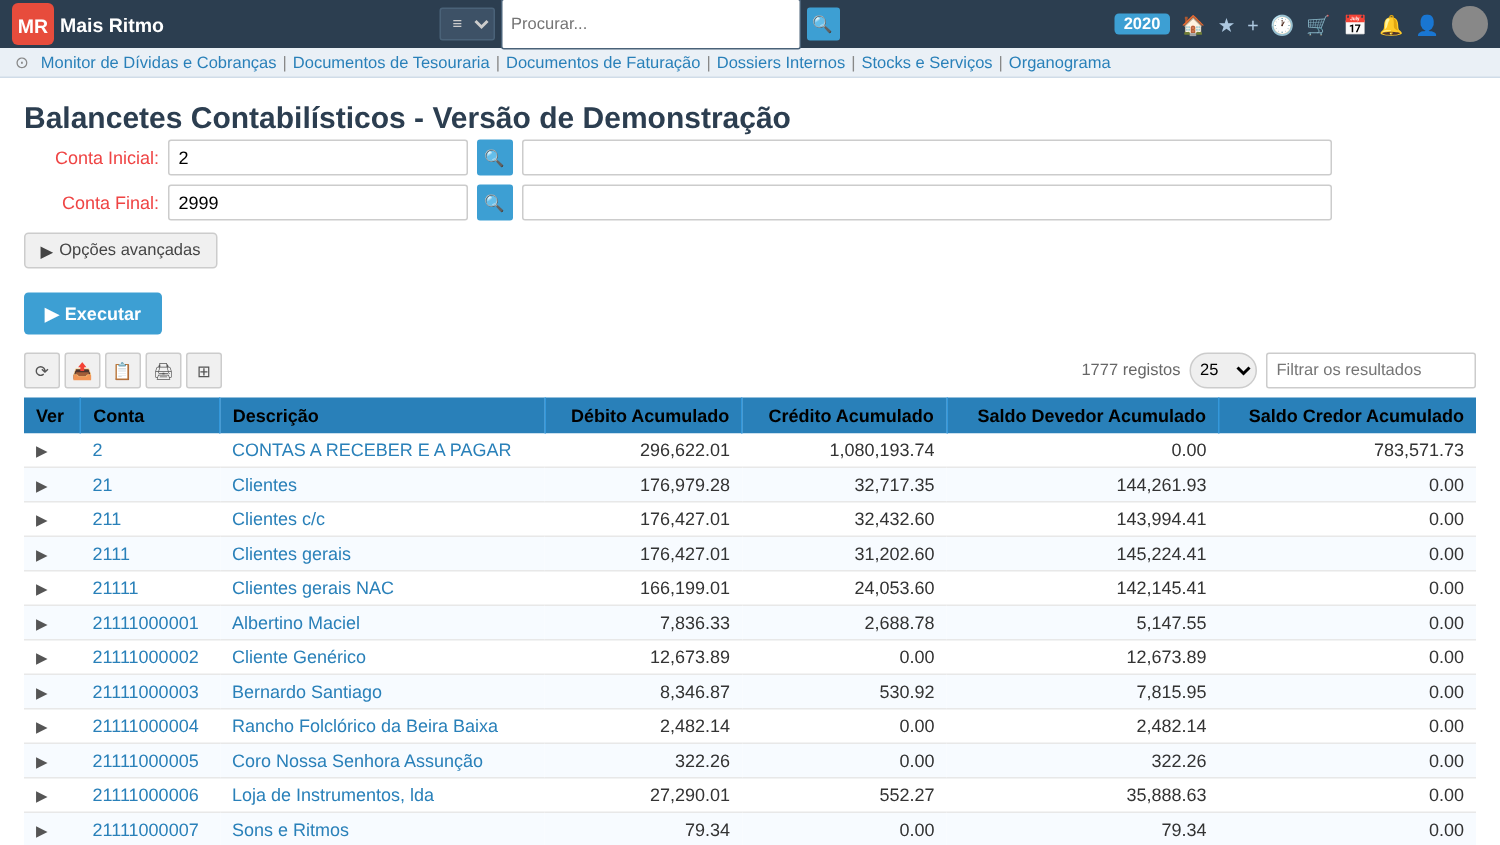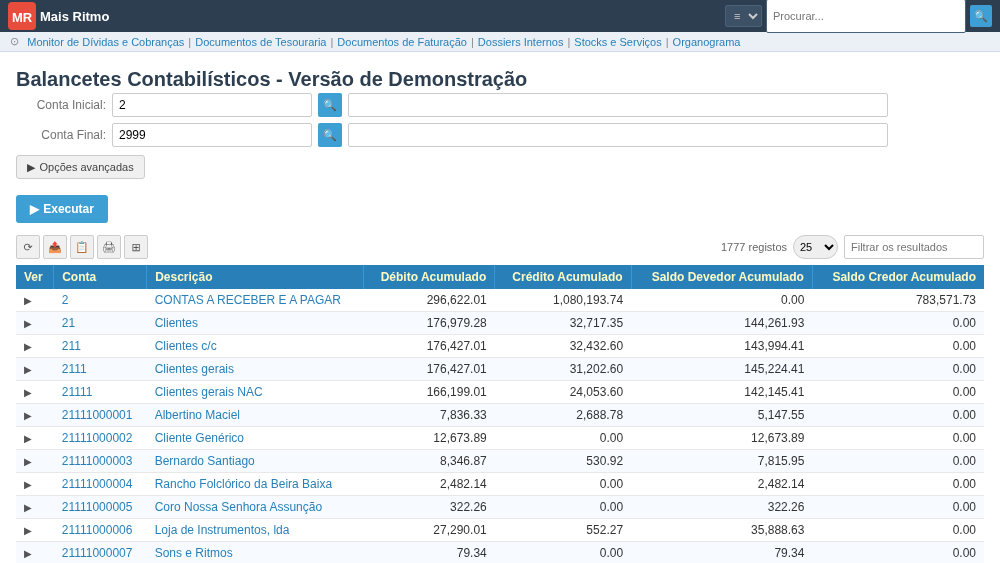--- a/index.html
+++ b/index.html
@@ -122,21 +122,21 @@
     .form-row {
       display: flex;
       align-items: center;
       margin-bottom: 6px;
       gap: 6px;
     }
     .form-label {
       width: 90px;
       text-align: right;
       font-size: 12px;
-      color: #737373;
+      color: #ef4444;
     }
     .form-input {
       width: 200px;
       height: 24px;
       border: 1px solid #ccc;
       border-radius: 2px;
       padding: 0 6px;
       font-size: 12px;
     }
     .form-input-wide {
@@ -238,21 +238,21 @@
     }
 
     
     .data-table {
       width: 100%;
       border-collapse: collapse;
       font-size: 12px;
     }
     .data-table thead tr {
       background: #2980b9;
-      color: #fef9c3;
+      color: #000000;
     }
     .data-table thead th {
       padding: 5px 8px;
       text-align: left;
       font-weight: bold;
       border-right: 1px solid #3498db;
       white-space: nowrap;
     }
     .data-table thead th:last-child { border-right: none; }
     .data-table thead th.num { text-align: right; }
@@ -278,20 +278,32 @@
       <text x="14" y="20" text-anchor="middle" font-size="13" font-weight="bold" fill="#fff">MR</text>
     </svg>
     <span class="topnav-logo-text">Mais Ritmo</span>
   </div>
   <div class="topnav-search">
     <select>
       <option>≡</option>
     </select>
     <input type="text" placeholder="Procurar..." style="">
     <button>🔍</button>
+  </div>
+  <div class="topnav-actions">
+    <span class="year-btn">2020</span>
+    <span>🏠</span>
+    <span>★</span>
+    <span>+</span>
+    <span>🕐</span>
+    <span>🛒</span>
+    <span>📅</span>
+    <span>🔔</span>
+    <span>👤</span>
+    <span class="avatar"></span>
   </div>
 </div>
 
 <div class="breadcrumb-bar">
   <span class="breadcrumb-icon">⊙</span>
   <a>Monitor de Dívidas e Cobranças</a>
   <span>|</span>
   <a>Documentos de Tesouraria</a>
   <span>|</span>
   <a>Documentos de Faturação</a>

